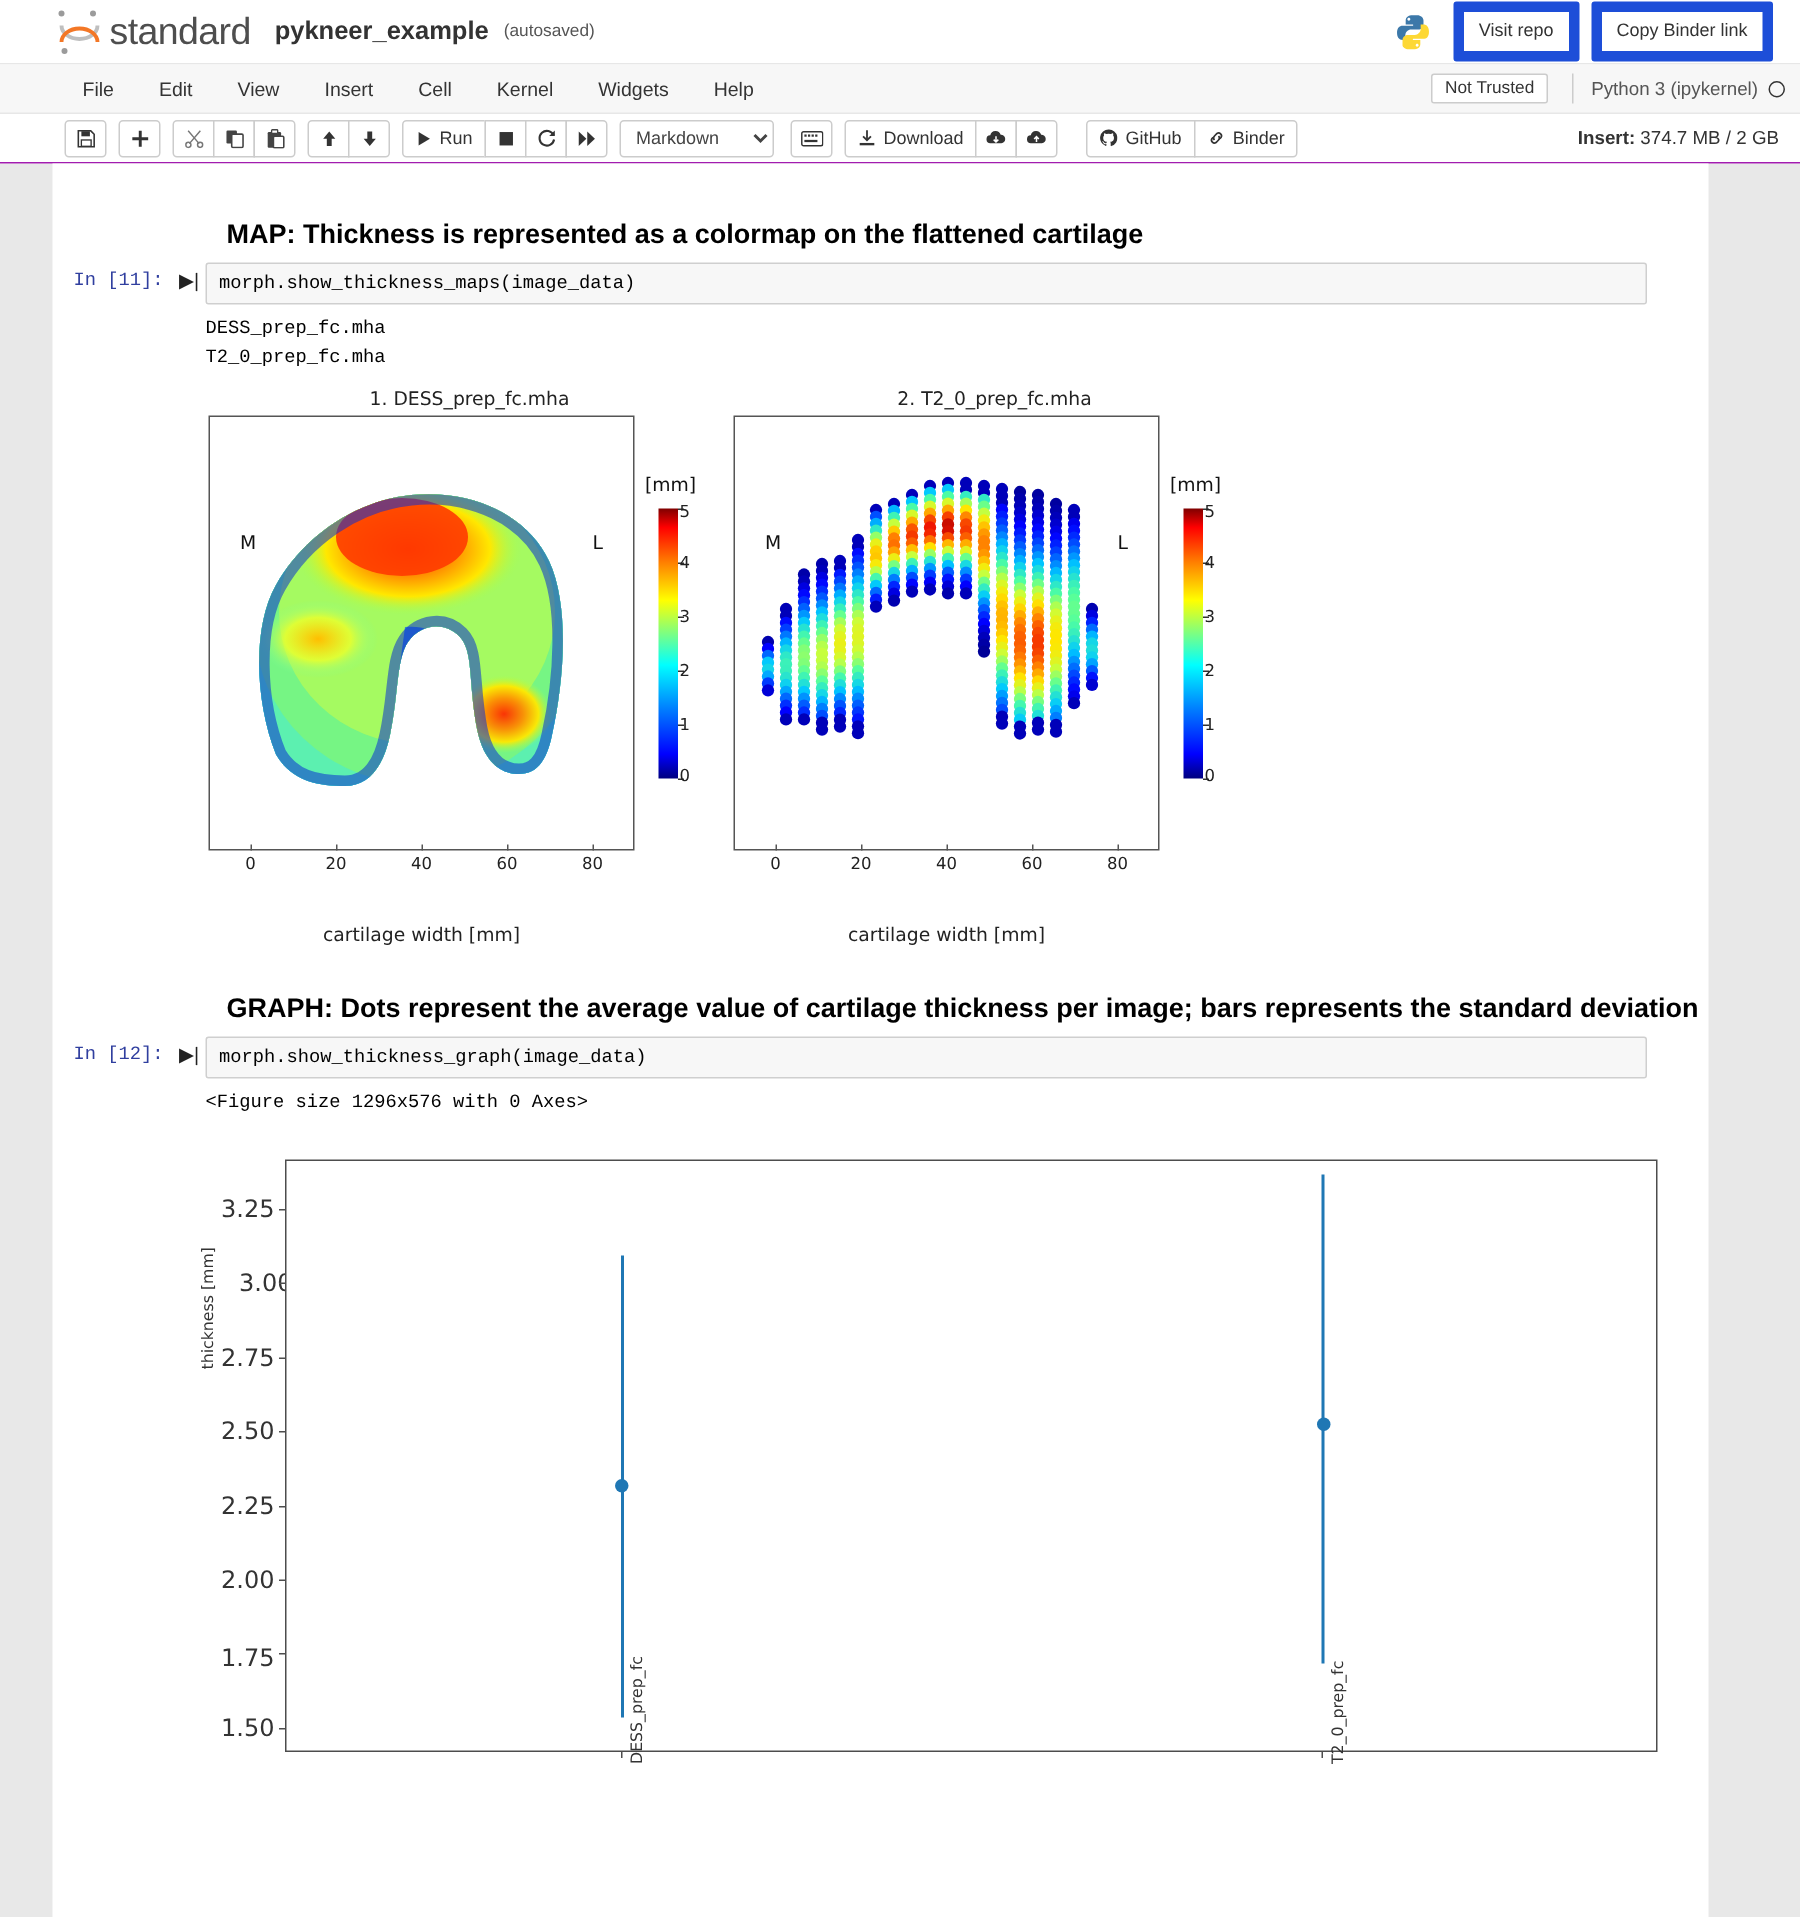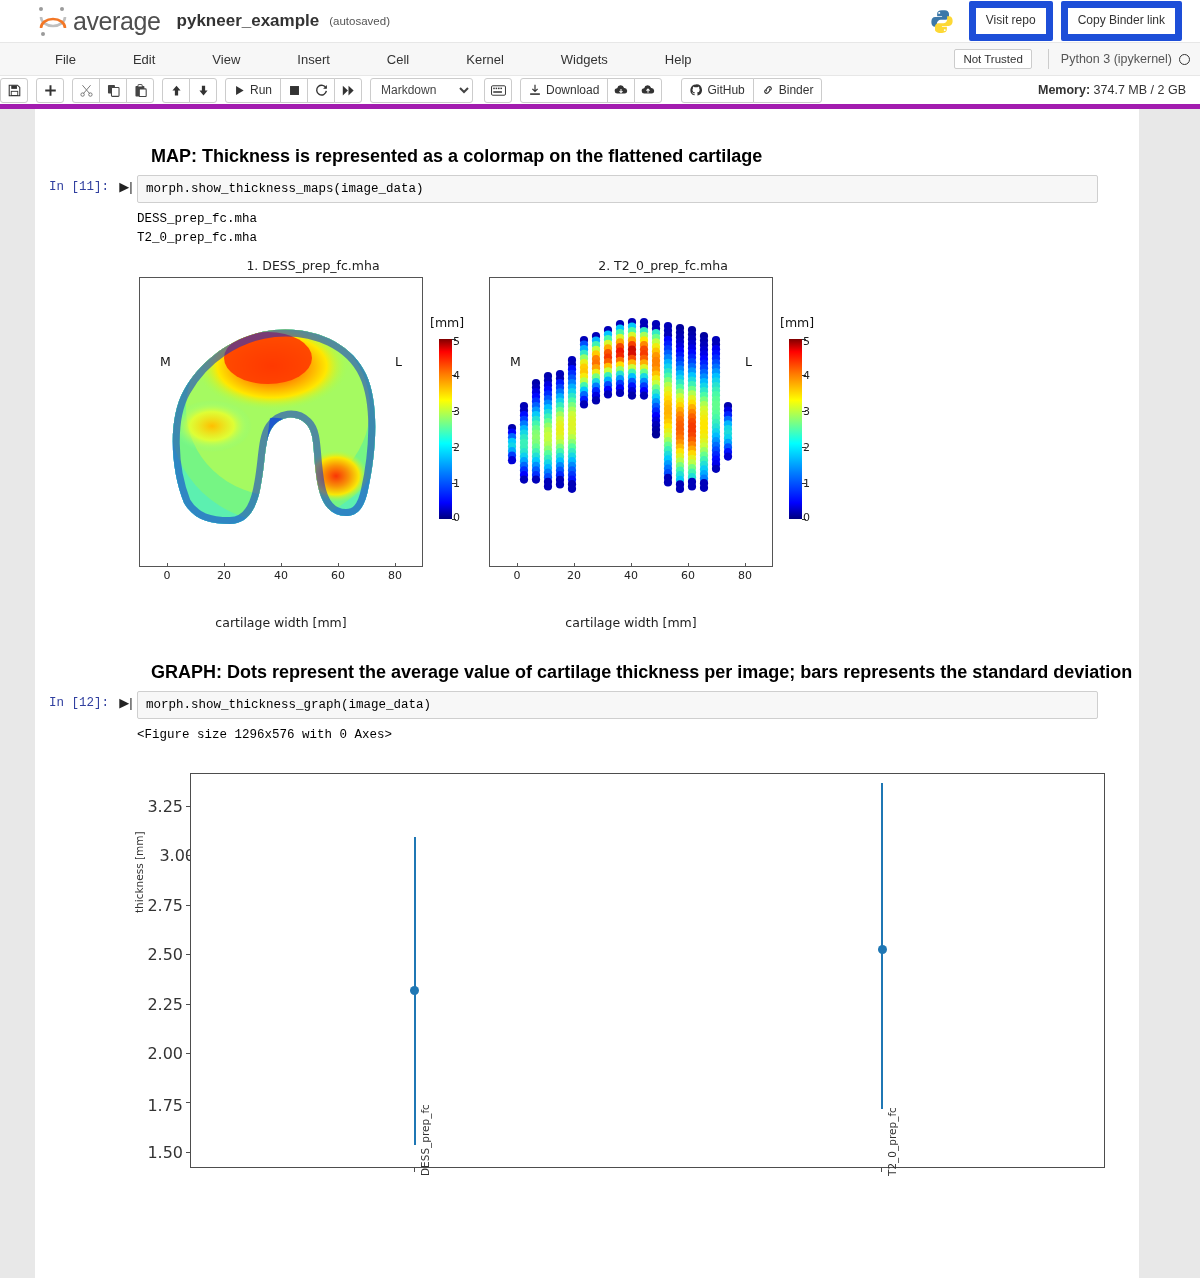--- a/index.html
+++ b/index.html
@@ -30,37 +30,37 @@
   .py-logo{ width:26px; height:27px; position:relative; margin-right:6px;}
   .hdr-btn{
     border:7px solid #1d4ed8; background:#fff; border-radius:2px;
     font-size:12px; color:#333; padding:6px 10px; line-height:1.1;
     font-family:"Liberation Sans", sans-serif; cursor:pointer; white-space:nowrap;
   }
 
   
   .menu-bar{
     height:33px; background:#f7f7f7; border-bottom:1px solid #e7e7e7;
-    display:flex; align-items:center; padding-left:40px; position:relative;gap:27px;
+    display:flex; align-items:center; padding-left:40px; position:relative;
   }
   .menu-item{ font-size:13px; color:#333; padding:6px 15px; cursor:pointer; }
   .menu-right{ margin-left:auto; display:flex; align-items:center; gap:0px; padding-right:10px;}
   .trust-badge{
     border:1px solid #ccc; background:#fff; font-size:11.5px; color:#333;
     padding:3px 8px; border-radius:2px; cursor:pointer;
   }
   .kernel-wrap{ display:flex; align-items:center; gap:7px; margin-left:16px;
     border-left:1px solid #ccc; padding-left:12px; height:20px;}
   .kernel-name{ font-size:12.5px; color:#555; }
   .kernel-circle{ width:11px; height:11px; border:1.6px solid #333; border-radius:50%; }
 
   
   .toolbar{
-    height:33px; background:#fff; border-bottom:5px solid #a21caf;
-    display:flex; align-items:center; gap:0; position:relative;
+    height:33px; background:#fff; border-bottom:1px solid #a21caf;
+    display:flex; align-items:center; padding-left:43px; gap:0; position:relative;
   }
   .tb-group{ display:flex; margin-right:9px; }
   .tb-btn{
     min-width:28px; height:25px; border:1px solid #ccc; background:#fff;
     display:flex; align-items:center; justify-content:center; cursor:pointer;
     font-size:12px; color:#333; padding:0 5px; margin-right:-1px;
   }
   .tb-btn.first{ border-radius:3px 0 0 3px; }
   .tb-btn.last{ border-radius:0 3px 3px 0; }
   .tb-btn.solo{ border-radius:3px; }
@@ -160,21 +160,21 @@
   <div class="logo-wrap">
     <span class="jup-logo">
       <span class="dot d1"></span>
         <span class="dot d2"></span>
         <span class="dot d3"></span>
       <svg width="30" height="24" viewBox="0 0 30 24">
         <path d="M3 7 A12 9 0 0 0 27 7" fill="none" stroke="#bfbfbf" stroke-width="2.6"></path>
         <path d="M3 18 A12 9 0 0 1 27 18" fill="none" stroke="#f37726" stroke-width="2.6"></path>
       </svg>
     </span>
-    <span class="jup-word">average</span>
+    <span class="jup-word">standard</span>
   </div>
   <span class="nb-title">pykneer_example</span>
   <span class="autosave">(autosaved)</span>
 
   <div class="header-right">
     <span class="py-logo">
       <svg width="26" height="27" viewBox="0 0 32 32">
         <path d="M15.9 2C12 2 10 3.6 10 6.4v3.2h6.1v1H7.6C4.7 10.6 2.9 12.6 2.9 16.5c0 3.7 1.6 5.9 4.7 5.9h2.1v-3.8c0-2.6 2.2-4.8 4.8-4.8h5.9c2.3 0 4.2-1.9 4.2-4.2V6.4C24.6 3.9 22.3 2 19.6 2h-3.7zm-3.3 2.2c.7 0 1.2.5 1.2 1.2s-.5 1.2-1.2 1.2-1.2-.5-1.2-1.2.5-1.2 1.2-1.2z" fill="#3c78a9"></path>
         <path d="M16.1 30c3.9 0 5.9-1.6 5.9-4.4v-3.2h-6.1v-1h8.5c2.9 0 4.7-2 4.7-5.9 0-3.7-1.6-5.9-4.7-5.9h-2.1v3.8c0 2.6-2.2 4.8-4.8 4.8h-5.9c-2.3 0-4.2 1.9-4.2 4.2v4.2C7.4 28.1 9.7 30 12.4 30h3.7zm3.3-2.2c-.7 0-1.2-.5-1.2-1.2s.5-1.2 1.2-1.2 1.2.5 1.2 1.2-.5 1.2-1.2 1.2z" fill="#fdd835"></path>
       </svg>
@@ -323,21 +323,21 @@
     </div>
     <div class="tb-btn last wide">
       <svg width="12" height="12" viewBox="0 0 16 16">
         <path d="M6.2 9.8a2.6 2.6 0 0 1 0-3.6l2.2-2.2a2.6 2.6 0 0 1 3.6 3.6l-1 1" fill="none" stroke="#333" stroke-width="1.5"></path>
         <path d="M9.8 6.2a2.6 2.6 0 0 1 0 3.6l-2.2 2.2a2.6 2.6 0 0 1-3.6-3.6l1-1" fill="none" stroke="#333" stroke-width="1.5"></path>
       </svg>
       <span>Binder</span>
     </div>
   </div>
   <div class="mem-txt">
-    <b>Memory:</b>
+    <b>Insert:</b>
     <span>374.7 MB / 2 GB</span>
   </div>
 </div>
 
 <div class="page-wrap">
   <div class="gutter-left"></div>
   <div class="notebook">
     <div class="nb-inner">
 
       <div class="md-h2" style="margin-top:37px;">MAP: Thickness is represented as a colormap on the flattened cartilage</div>

